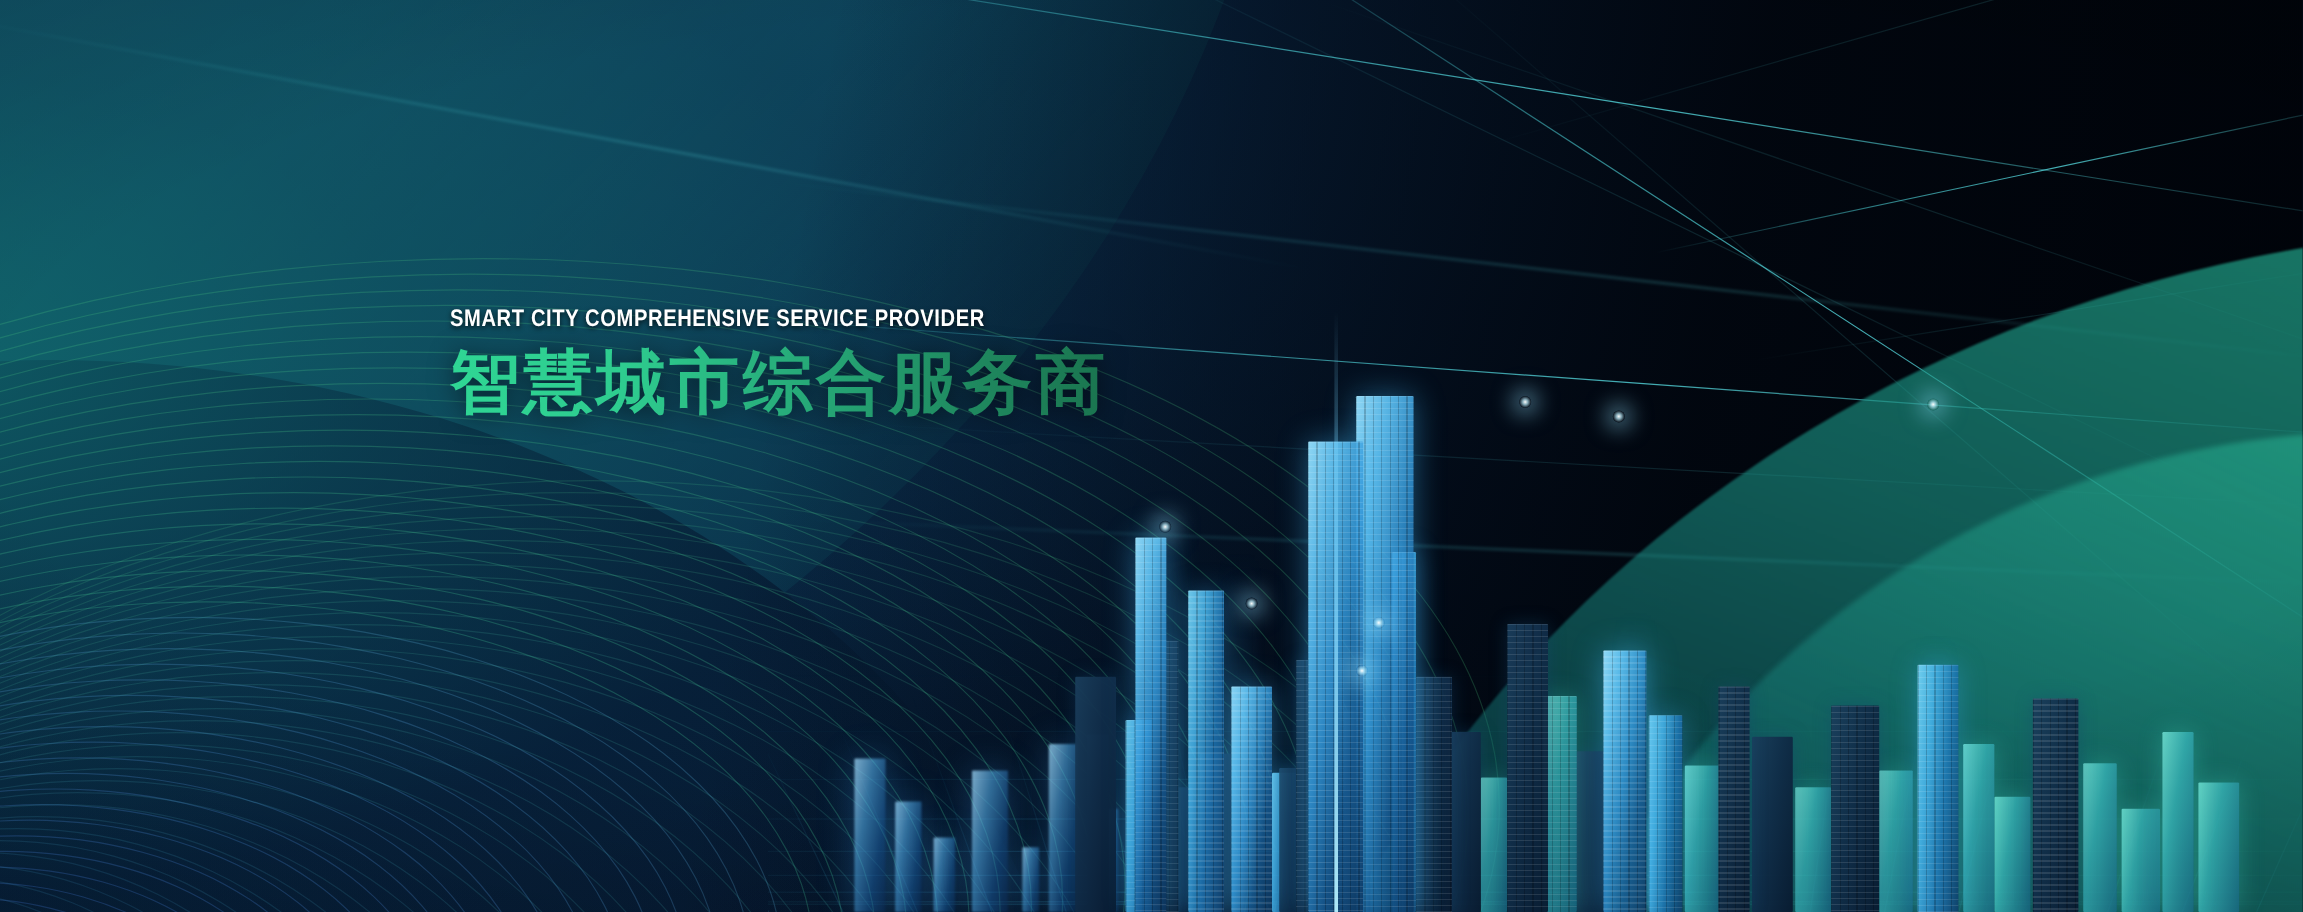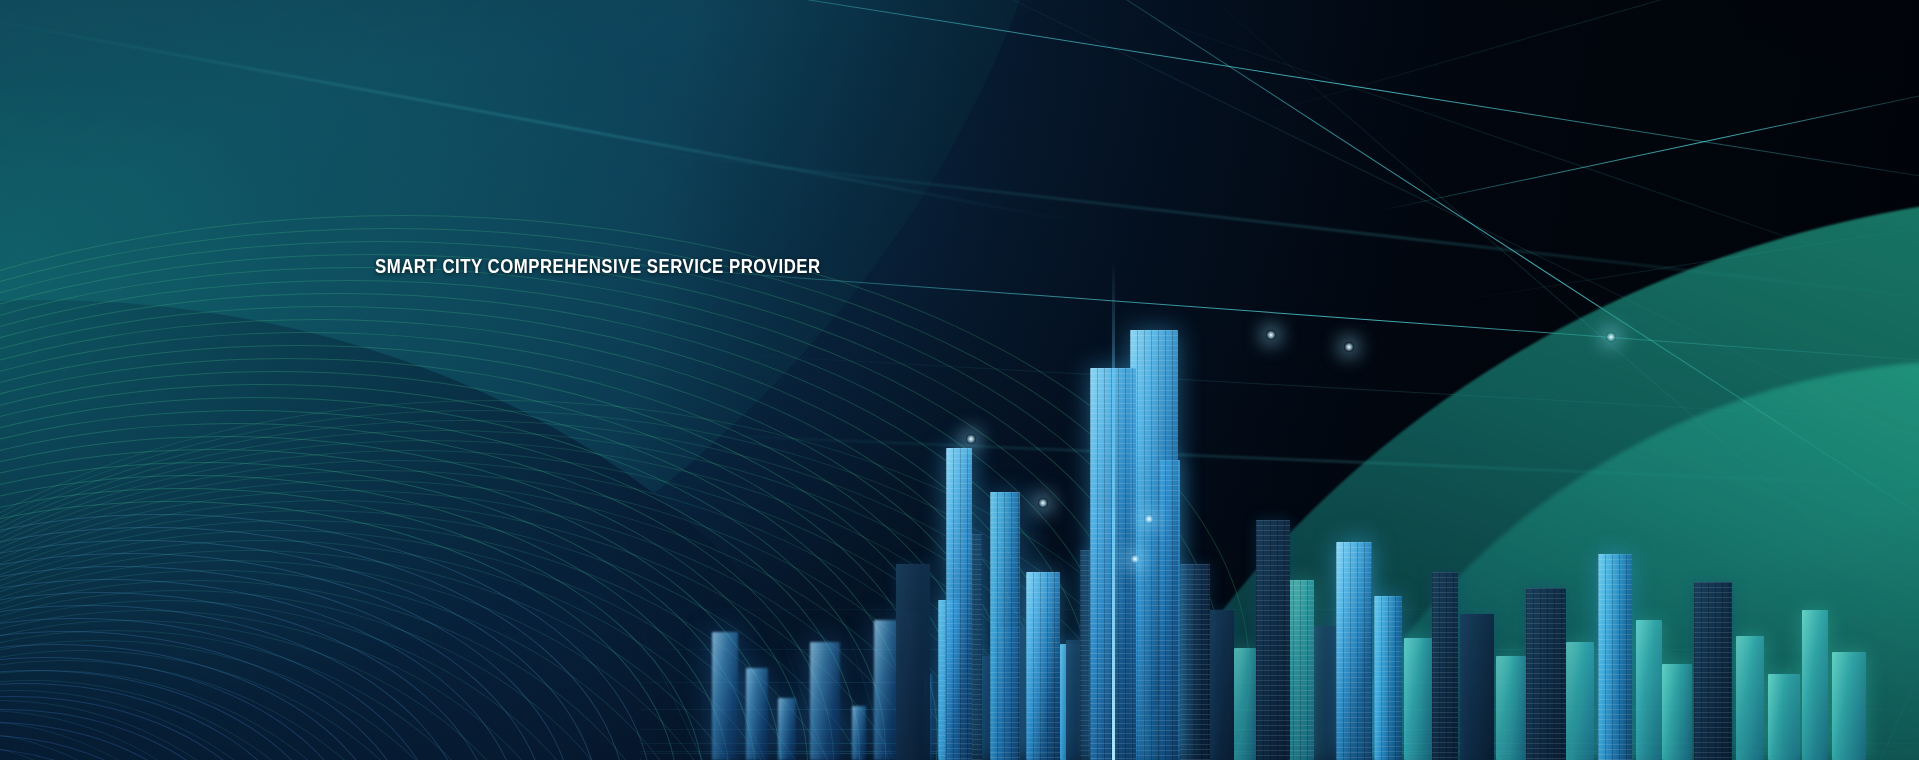--- a/index.html
+++ b/index.html
@@ -407,15 +407,16 @@
       <div class="ground-v" style="left: 1240px; height: 200px; transform: rotate(24deg); opacity: 0.4;"></div>
     </div>
 
   <div class="green-swoosh"></div>
   <div class="green-swoosh2"></div>
 
   <div class="layer vignette"></div>
 
   <div class="copy">
     <div class="eyebrow">SMART CITY COMPREHENSIVE SERVICE PROVIDER</div>
+    <h1 class="headline">智慧城市综合服务商</h1>
   </div>
 
 </div>
 
 </body></html>

